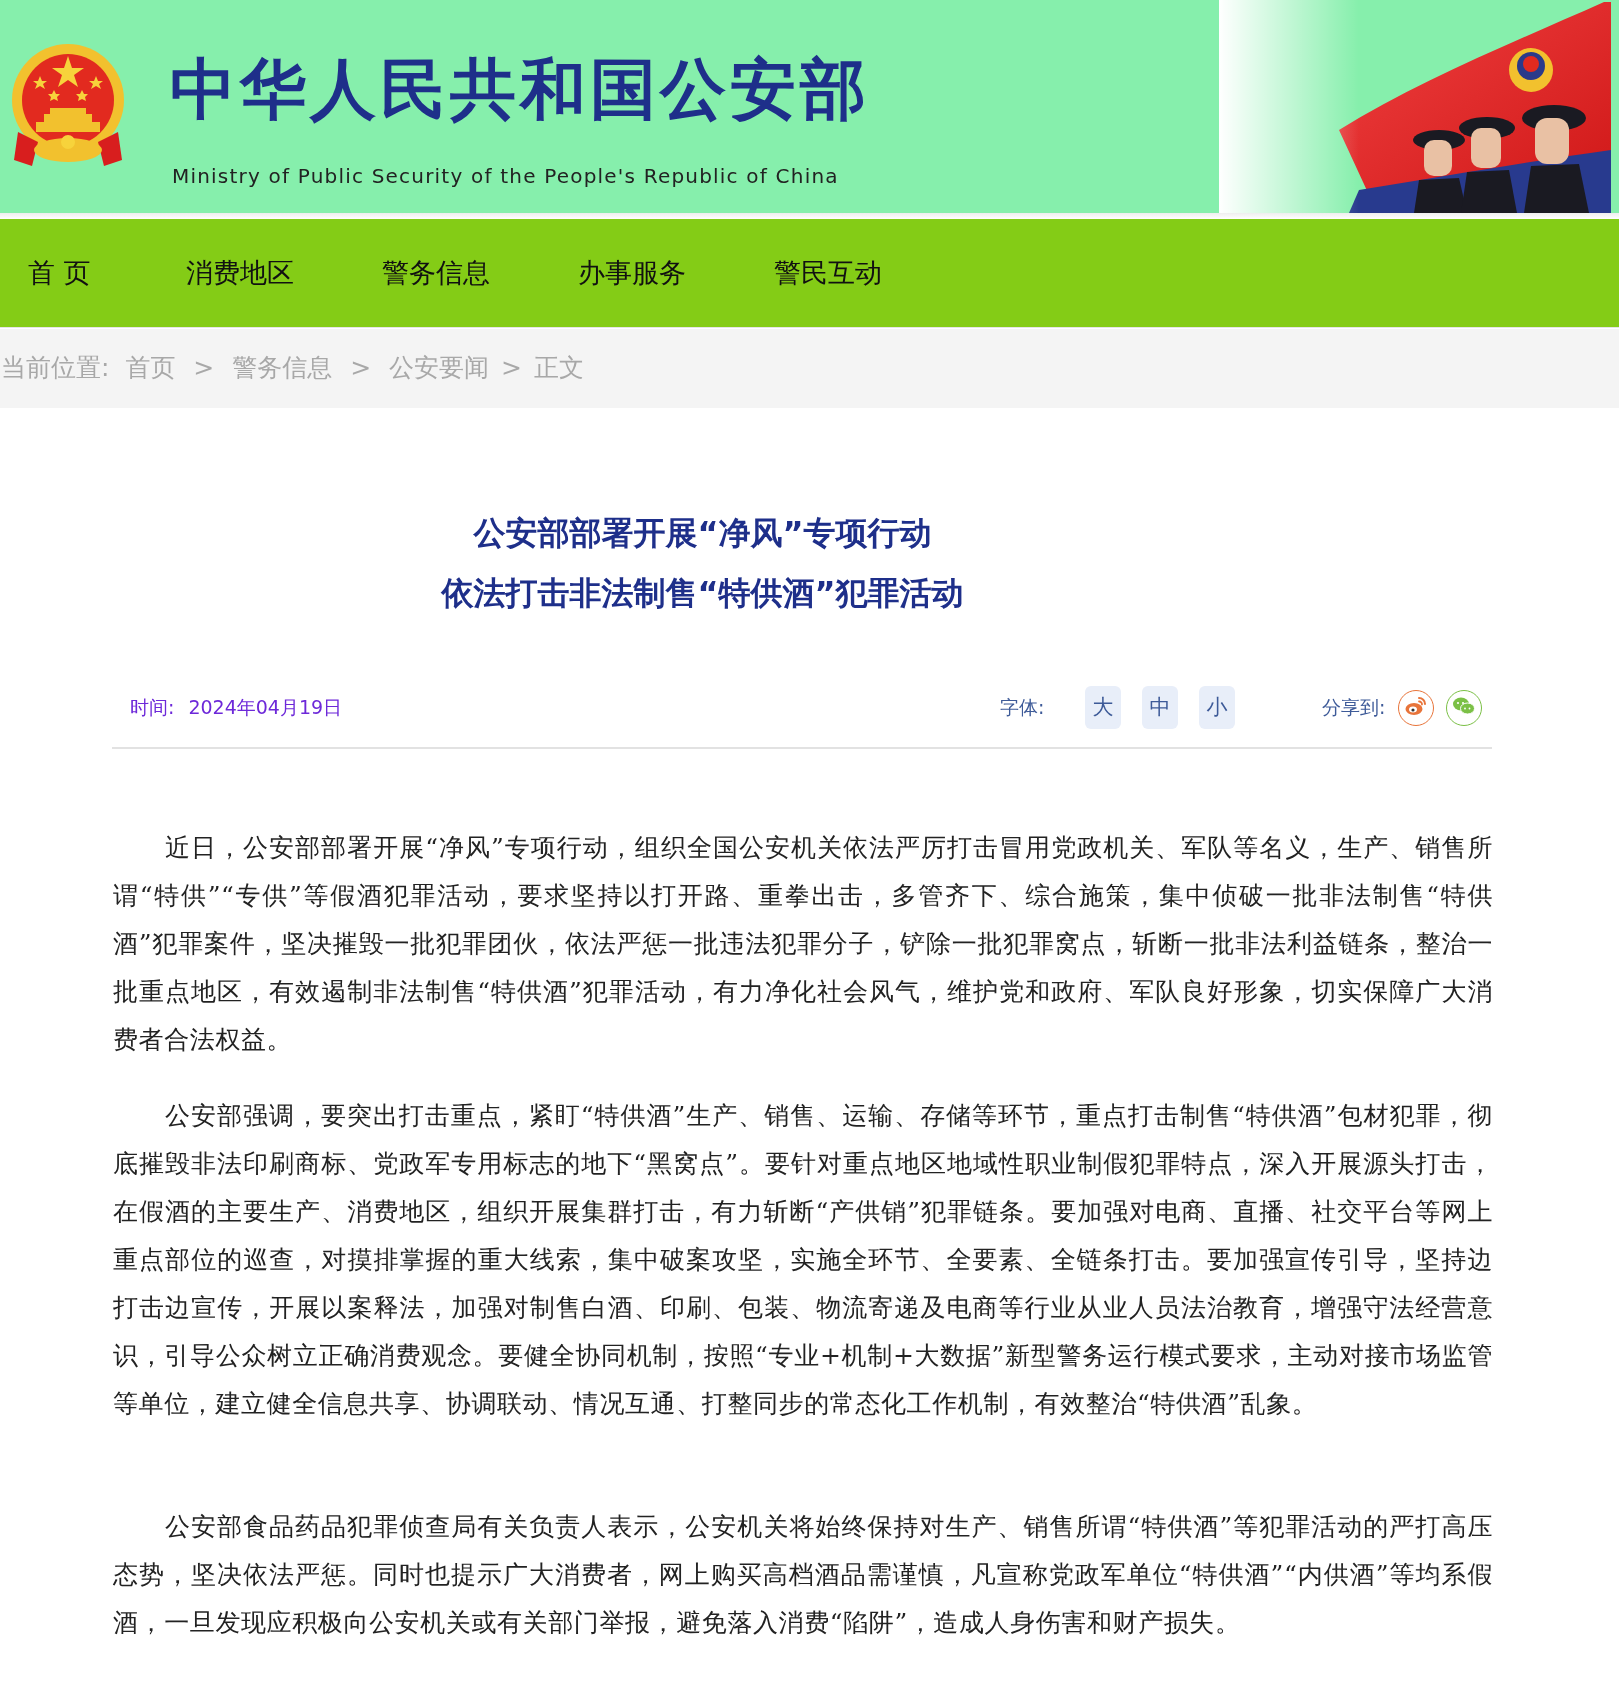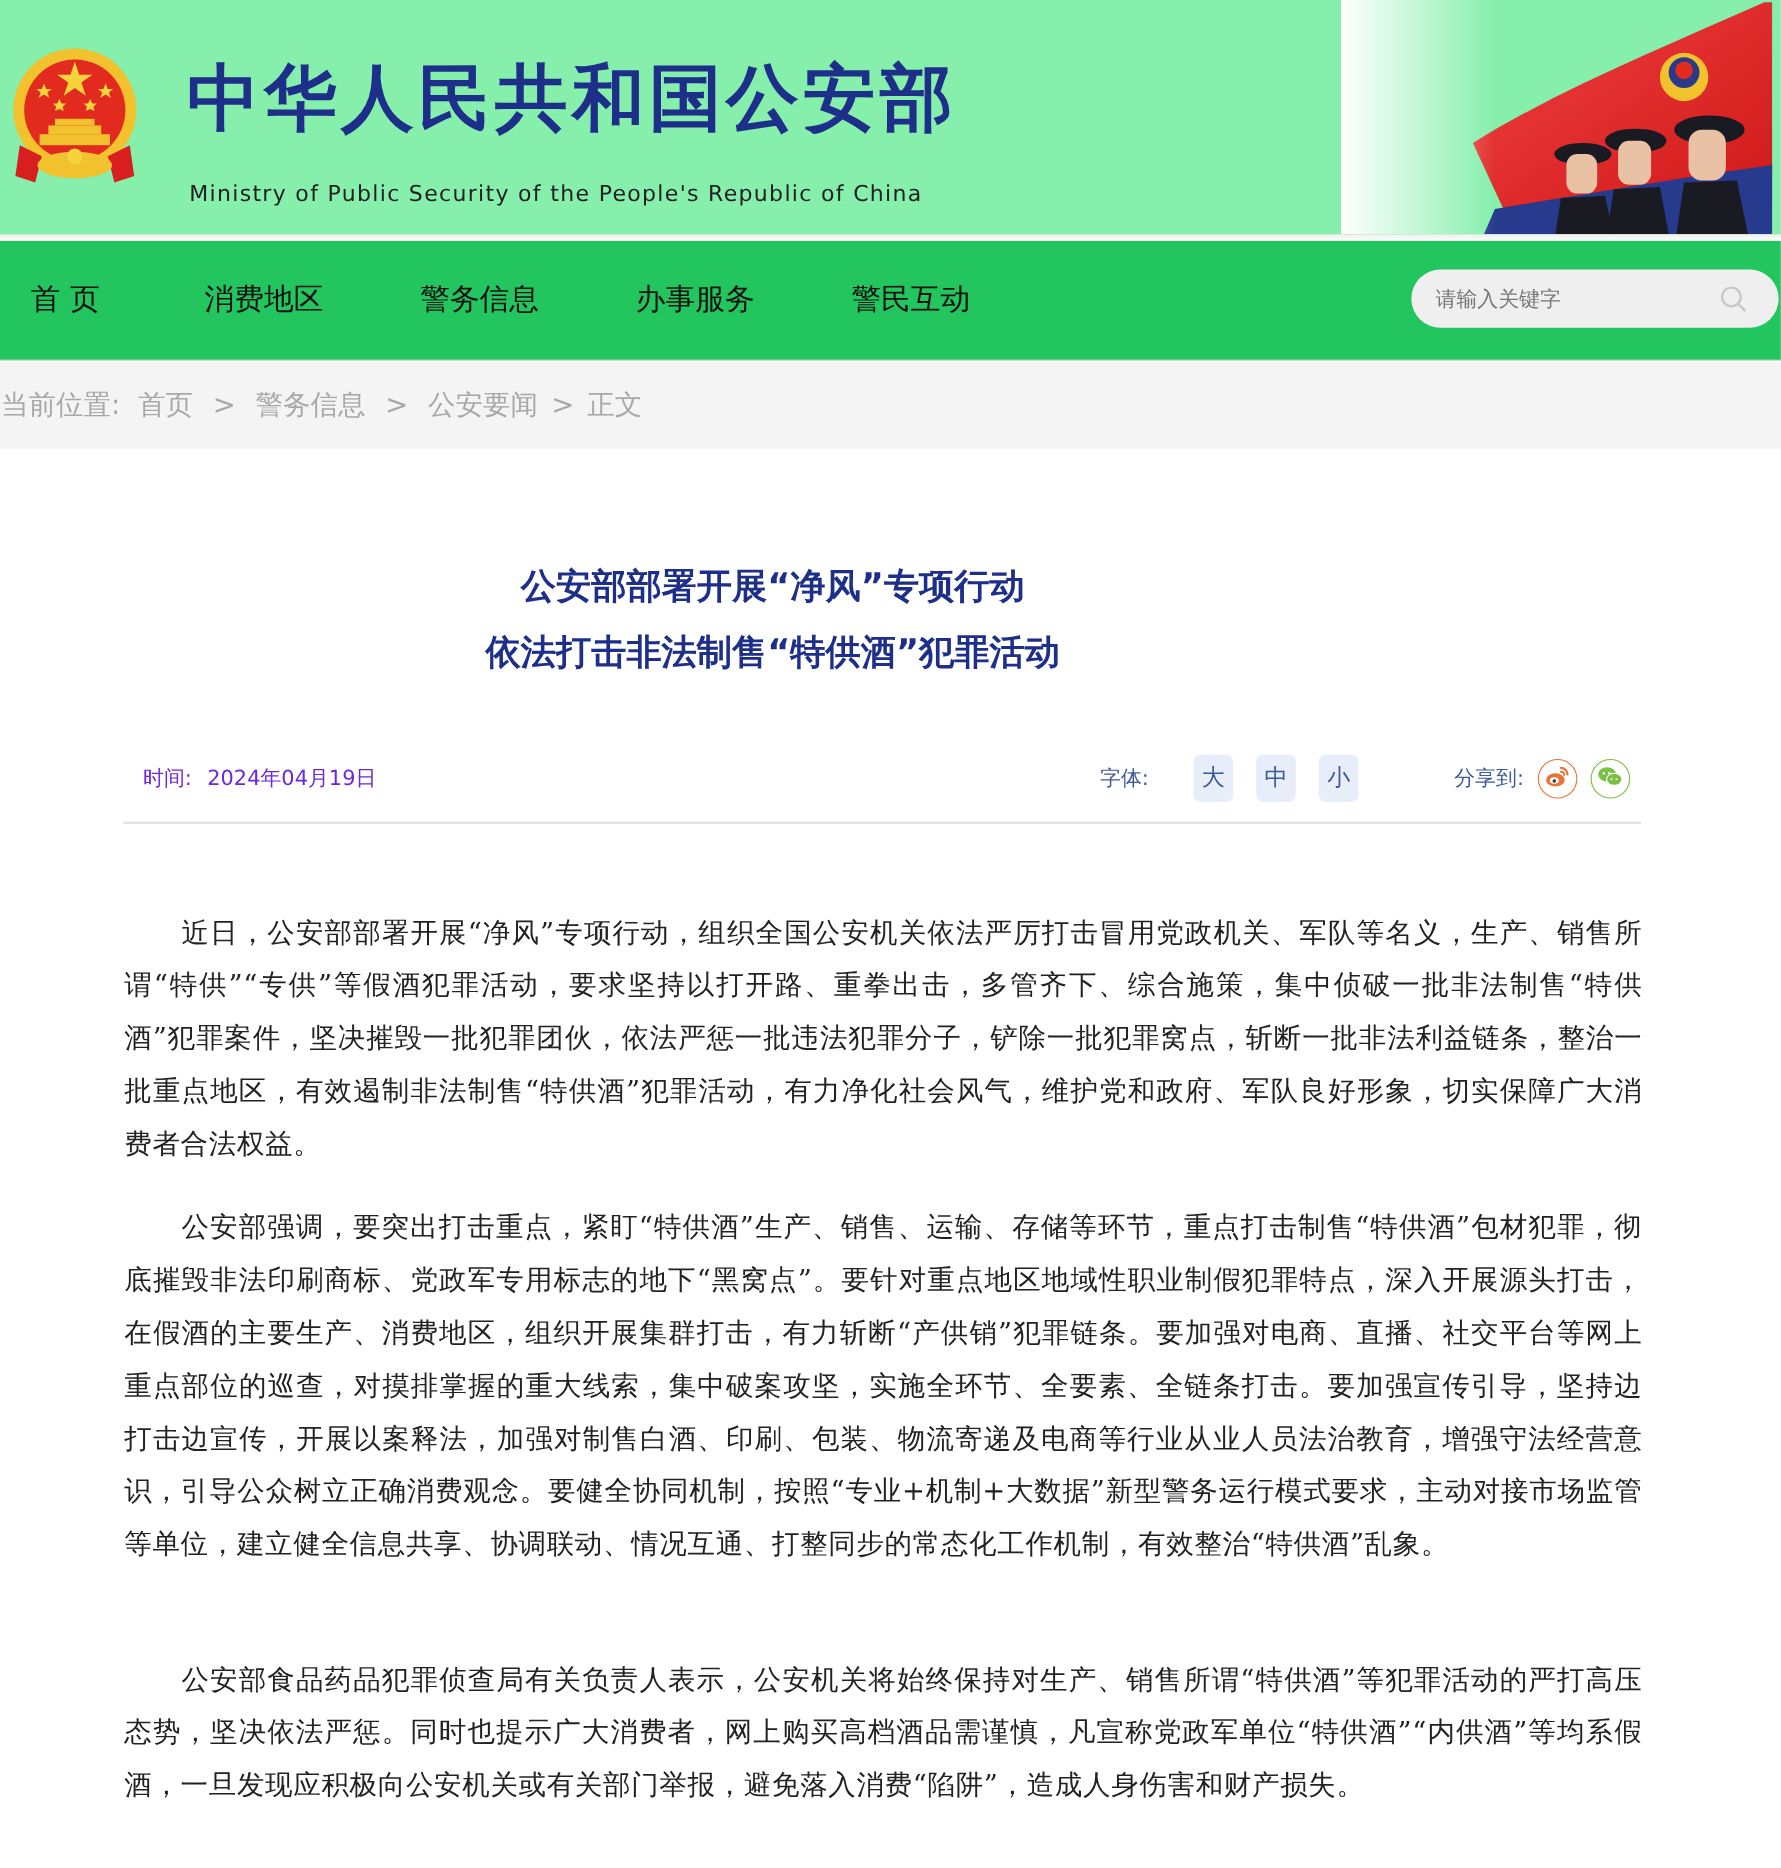--- a/index.html
+++ b/index.html
@@ -8,21 +8,21 @@
 
   
   .header { position: absolute; left: 0; top: 0; width: 1619px; height: 215px; background: #86efac; }
   .emblem { position: absolute; left: 8px; top: 42px; width: 120px; height: 128px; }
   .logo-cn { position: absolute; left: 170px; top: 52px; font-size: 66px; font-weight: bold; color: #1e2f8a; letter-spacing: 4px; white-space: nowrap; line-height: 76px; font-family: "DejaVu Sans", sans-serif; }
   .logo-en { position: absolute; left: 172px; top: 138px; font-size: 20px; color: #222; letter-spacing: 1.2px; white-space: nowrap; font-family: "DejaVu Sans", sans-serif; margin-top: 26px; }
   .banner { position: absolute; right: 0; top: 0; width: 400px; height: 213px; }
   .header-shadow { position: absolute; left: 0; top: 213px; width: 1619px; height: 6px; background: linear-gradient(#eeeeee, #ffffff); }
 
   
-  .nav { position: absolute; left: 0; top: 219px; width: 1619px; height: 109px; background: #22c55e; border-bottom: 1px solid #e4e4e4; }
+  .nav { position: absolute; left: 0; top: 219px; width: 1619px; height: 109px; background: #84cc16; border-bottom: 1px solid #e4e4e4; }
   .nav-item { position: absolute; top: 34px; font-size: 27px; color: #111; white-space: nowrap; cursor: pointer; line-height: 40px; }
   .search-box { position: absolute; left: 1283px; top: 26px; width: 334px; height: 53px; background: #efeff0; border-radius: 27px; }
   .search-input { position: absolute; left: 22px; top: 0; width: 250px; height: 53px; border: none; background: transparent; font-size: 19px; color: #666; outline: none; font-family: "DejaVu Sans", sans-serif; }
   .search-input::placeholder { color: #777; }
   .search-icon { position: absolute; left: 280px; top: 14px; width: 26px; height: 26px; cursor: pointer; }
 
   
   .crumb-band { position: absolute; left: 0; top: 329px; width: 1619px; height: 79px; background: #f4f4f4; }
   .crumb { position: absolute; left: 1px; top: 25px; font-size: 25px; color: #a8a8a8; white-space: nowrap; line-height: 28px; }
   .crumb span { display: inline-block; }
@@ -107,29 +107,20 @@
 </div>
 <div class="header-shadow"></div>
 
 <div class="nav">
   <div class="nav-item" style="left:28px;">首  页</div>
   <div class="nav-item" style="left:186px;">消费地区</div>
   <div class="nav-item" style="left:382px;">警务信息</div>
   <div class="nav-item" style="left:578px;">办事服务</div>
   <div class="nav-item" style="left:774px;">警民互动</div>
 
-  <div class="search-box">
-    <input class="search-input" type="text" placeholder="请输入关键字" style="">
-    <span class="search-icon">
-      <svg width="26" height="26" viewBox="0 0 26 26">
-        <circle cx="11" cy="11" r="8.5" fill="none" stroke="#c8c8cc" stroke-width="2.2"></circle>
-        <line x1="17.5" y1="17.5" x2="23" y2="23" stroke="#c8c8cc" stroke-width="2.4" stroke-linecap="round"></line>
-      </svg>
-    </span>
-  </div>
 </div>
 
 <div class="crumb-band">
   <div class="crumb">
     <span>当前位置:</span>
     <a style="margin-left:8px;">首页</a>
     <span class="sep">&gt;</span>
     <a>警务信息</a>
     <span class="sep">&gt;</span>
     <a>公安要闻</a>

